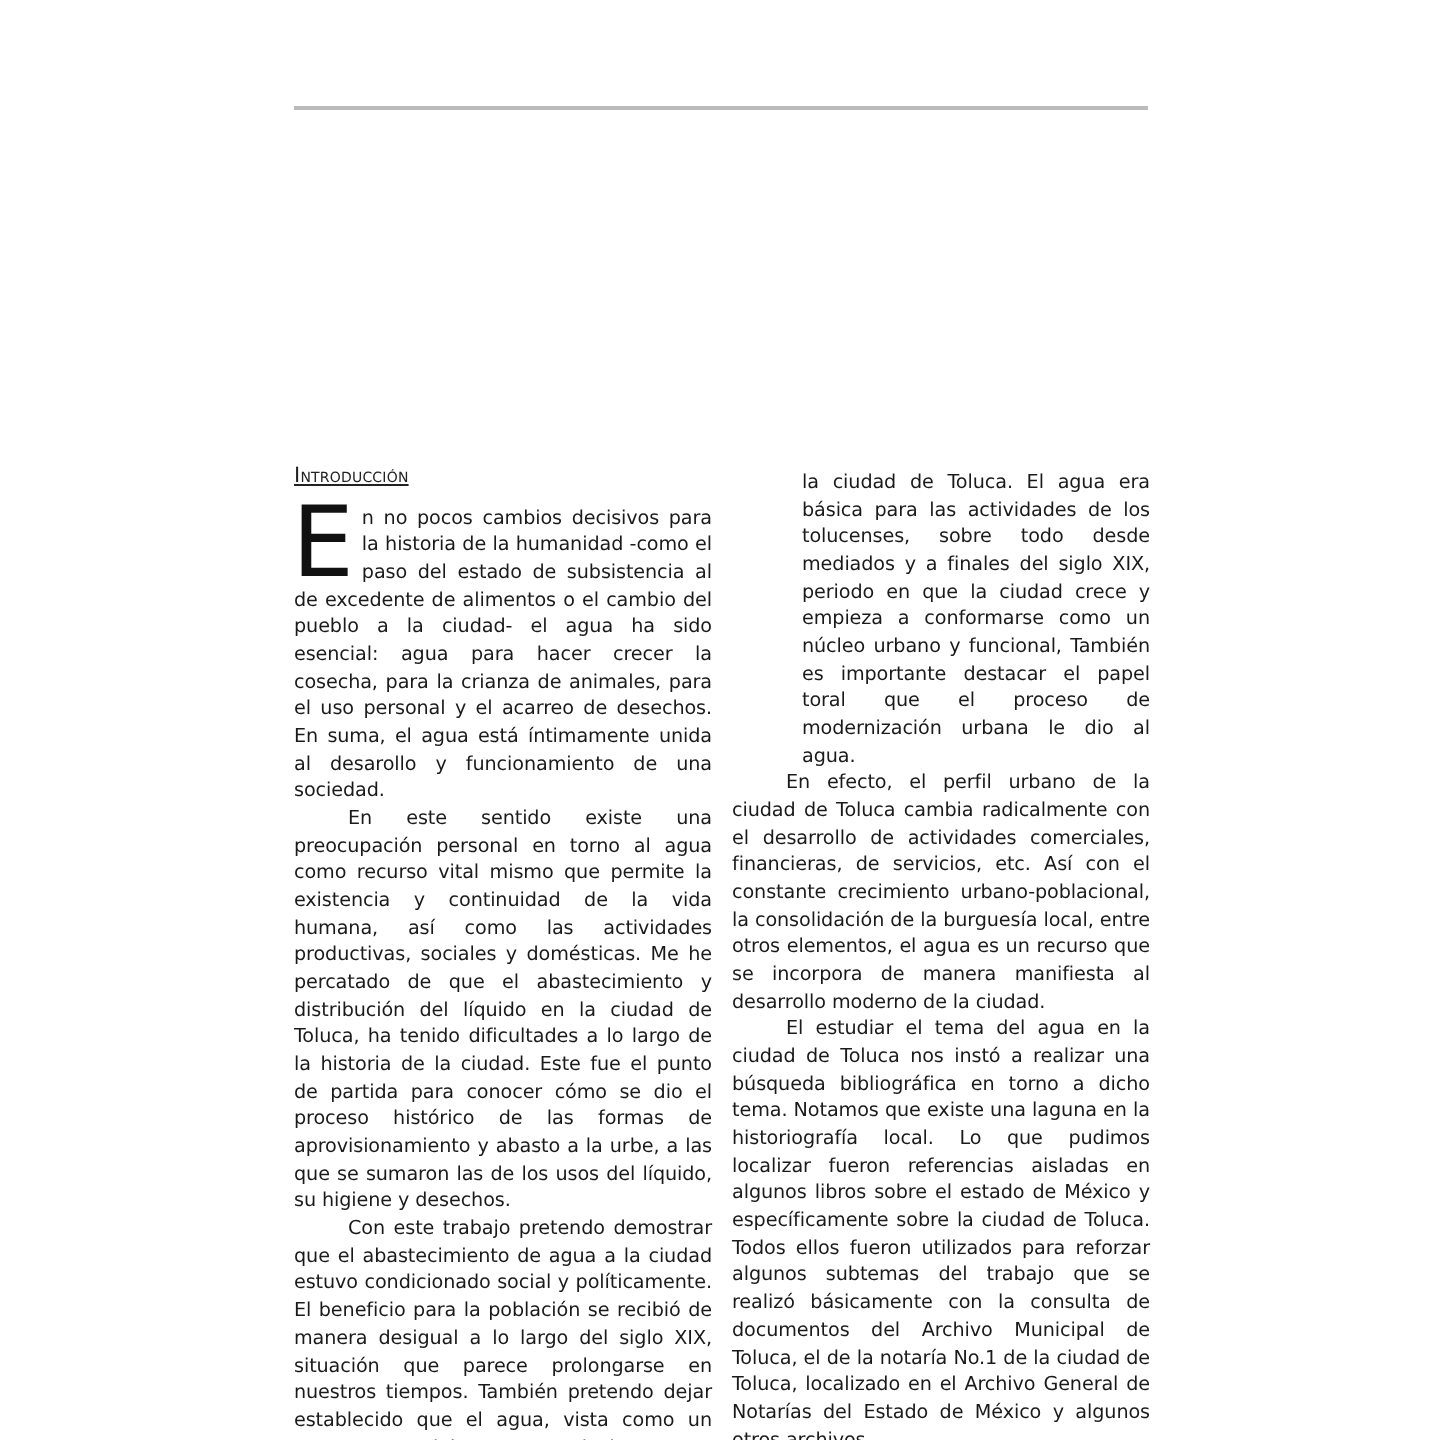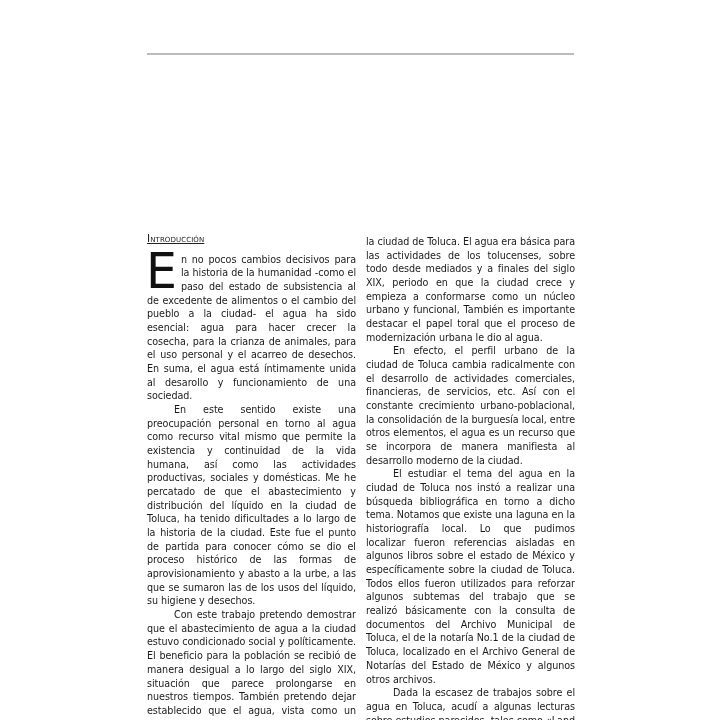--- a/index.html
+++ b/index.html
@@ -9,21 +9,21 @@
   .col {
     position: absolute; top: 232px; width: 209px;
     font-family: "DejaVu Sans", sans-serif;
     font-size: 9.6px; line-height: 13.67px; color: #1a1a1a;
     text-align: justify; hyphens: manual;
     letter-spacing: -0.05px;
   }
   .col-left { left: 147px; }
   .col-right { left: 366px; top: 235px; }
   .col p { margin: 0; text-indent: 27px; }
-  .col p.noindent { text-indent: 0; }
+  .col p.noindent { text-indent: 0; margin-left: 35px; }
   .section-title {
     font-family: "DejaVu Sans", sans-serif;
     font-variant: small-caps; font-size: 10.5px; line-height: 13.67px;
     color: #222; margin: 0 0 7px 0; letter-spacing: 0.1px; text-align: left; text-decoration: underline;
   }
   .dropcap {
     float: left; font-family: "DejaVu Sans", sans-serif;
     font-size: 49px; line-height: 36px; height: 38px;
     margin: 1px 4px 0 -1px; color: #111; font-weight: normal;
   }

